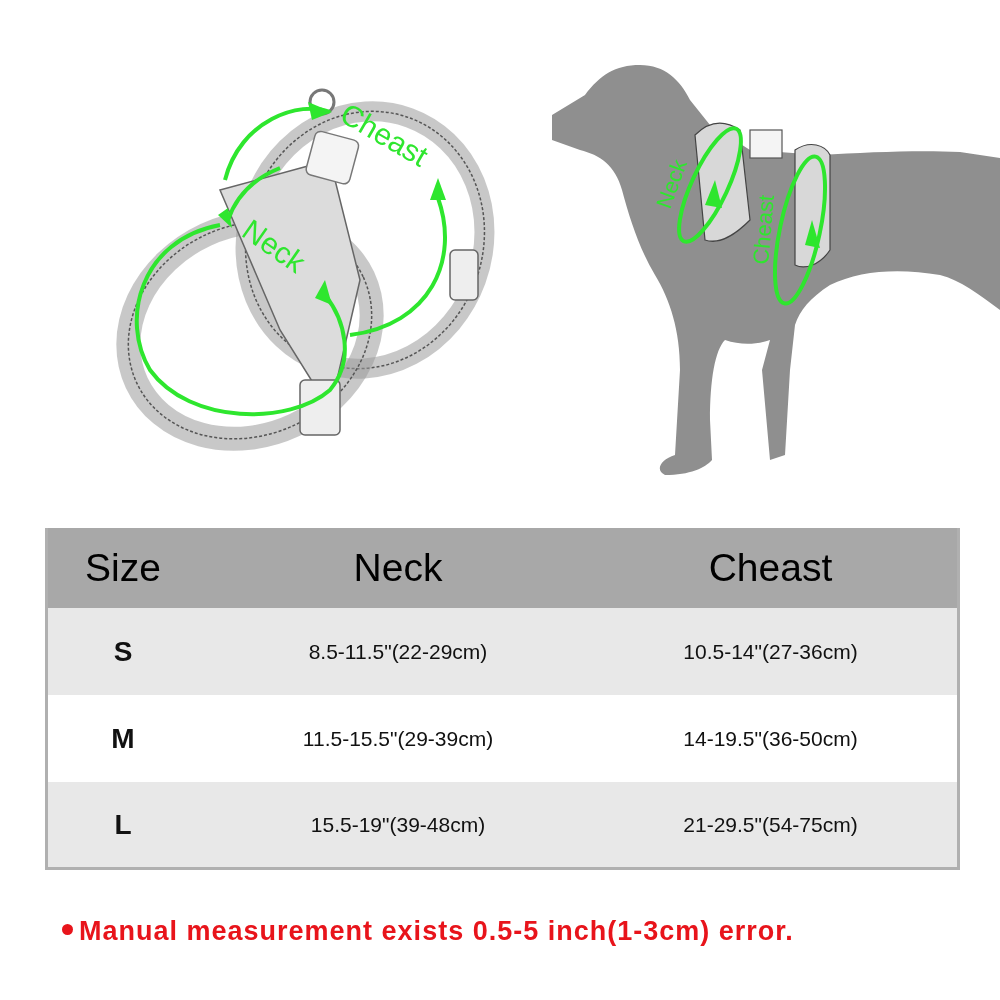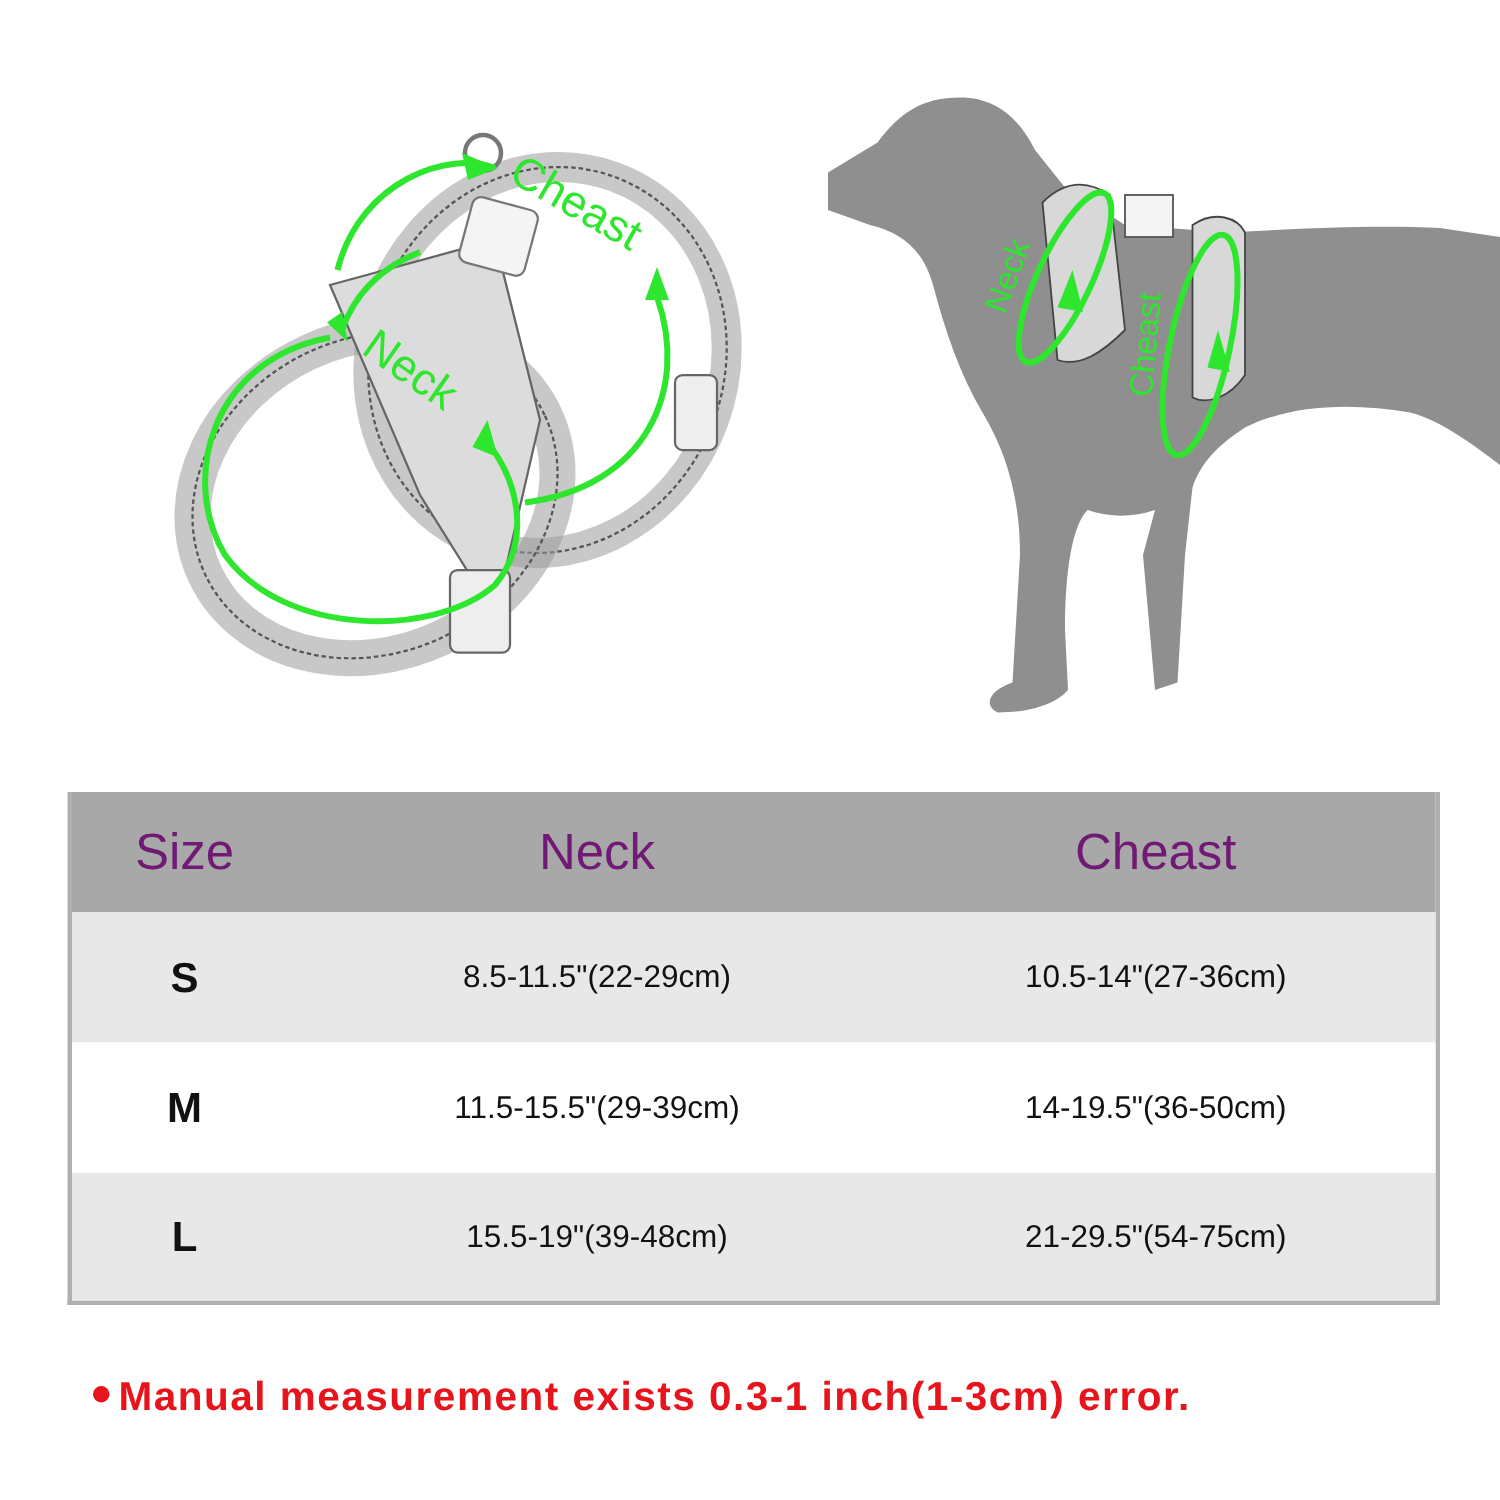--- a/index.html
+++ b/index.html
@@ -3,21 +3,21 @@
 <meta charset="utf-8">
 <style>
   html,body{margin:0;padding:0;background:#ffffff;}
   body{width:1000px;height:1000px;position:relative;overflow:hidden;font-family:"Liberation Sans",sans-serif;}
   .illus{position:absolute;}
   #harness{left:100px;top:80px;width:400px;height:400px;}
   #dog{left:540px;top:40px;width:460px;height:460px;}
   .tbl{position:absolute;left:45px;top:528px;width:915px;height:342px;
        border-left:3px solid #b0b0b0;border-right:3px solid #b0b0b0;border-bottom:3px solid #b0b0b0;box-sizing:border-box;}
   .row{position:absolute;left:0;width:100%;display:flex;align-items:center;}
-  .row.header{top:0;height:80px;background:#a8a8a8;color:#701a75;font-size:34px;}
+  .row.header{top:0;height:80px;background:#a8a8a8;color:#000000;font-size:39px;}
   .row.r0{top:80px;height:87px;background:#e8e8e8;}
   .row.r1{top:167px;height:87px;background:#ffffff;}
   .row.r2{top:254px;height:85px;background:#e8e8e8;}
   .cell{position:absolute;text-align:center;white-space:nowrap;}
   .c-size{left:0;width:150px;}
   .c-neck{left:200px;width:300px;}
   .c-chest{left:570px;width:305px;}
   .row .size-val{font-size:28px;font-weight:bold;color:#111;}
   .row .meas{font-size:21px;color:#111;}
   .note{position:absolute;left:62px;top:916px;font-size:27px;font-weight:bold;color:#e8141b;letter-spacing:1px;white-space:nowrap;}
@@ -91,14 +91,14 @@
     <div class="cell c-chest meas">14-19.5"(36-50cm)</div>
   </div>
   <div class="row r2">
     <div class="cell c-size size-val">L</div>
     <div class="cell c-neck meas">15.5-19"(39-48cm)</div>
     <div class="cell c-chest meas">21-29.5"(54-75cm)</div>
   </div>
 </div>
 
 <div class="note">
-  <span class="dot"></span><span>Manual measurement exists 0.3-1 inch(1-3cm) error.</span>
+  <span class="dot"></span><span>Manual measurement exists 0.5-5 inch(1-3cm) error.</span>
 </div>
 
 </body></html>

